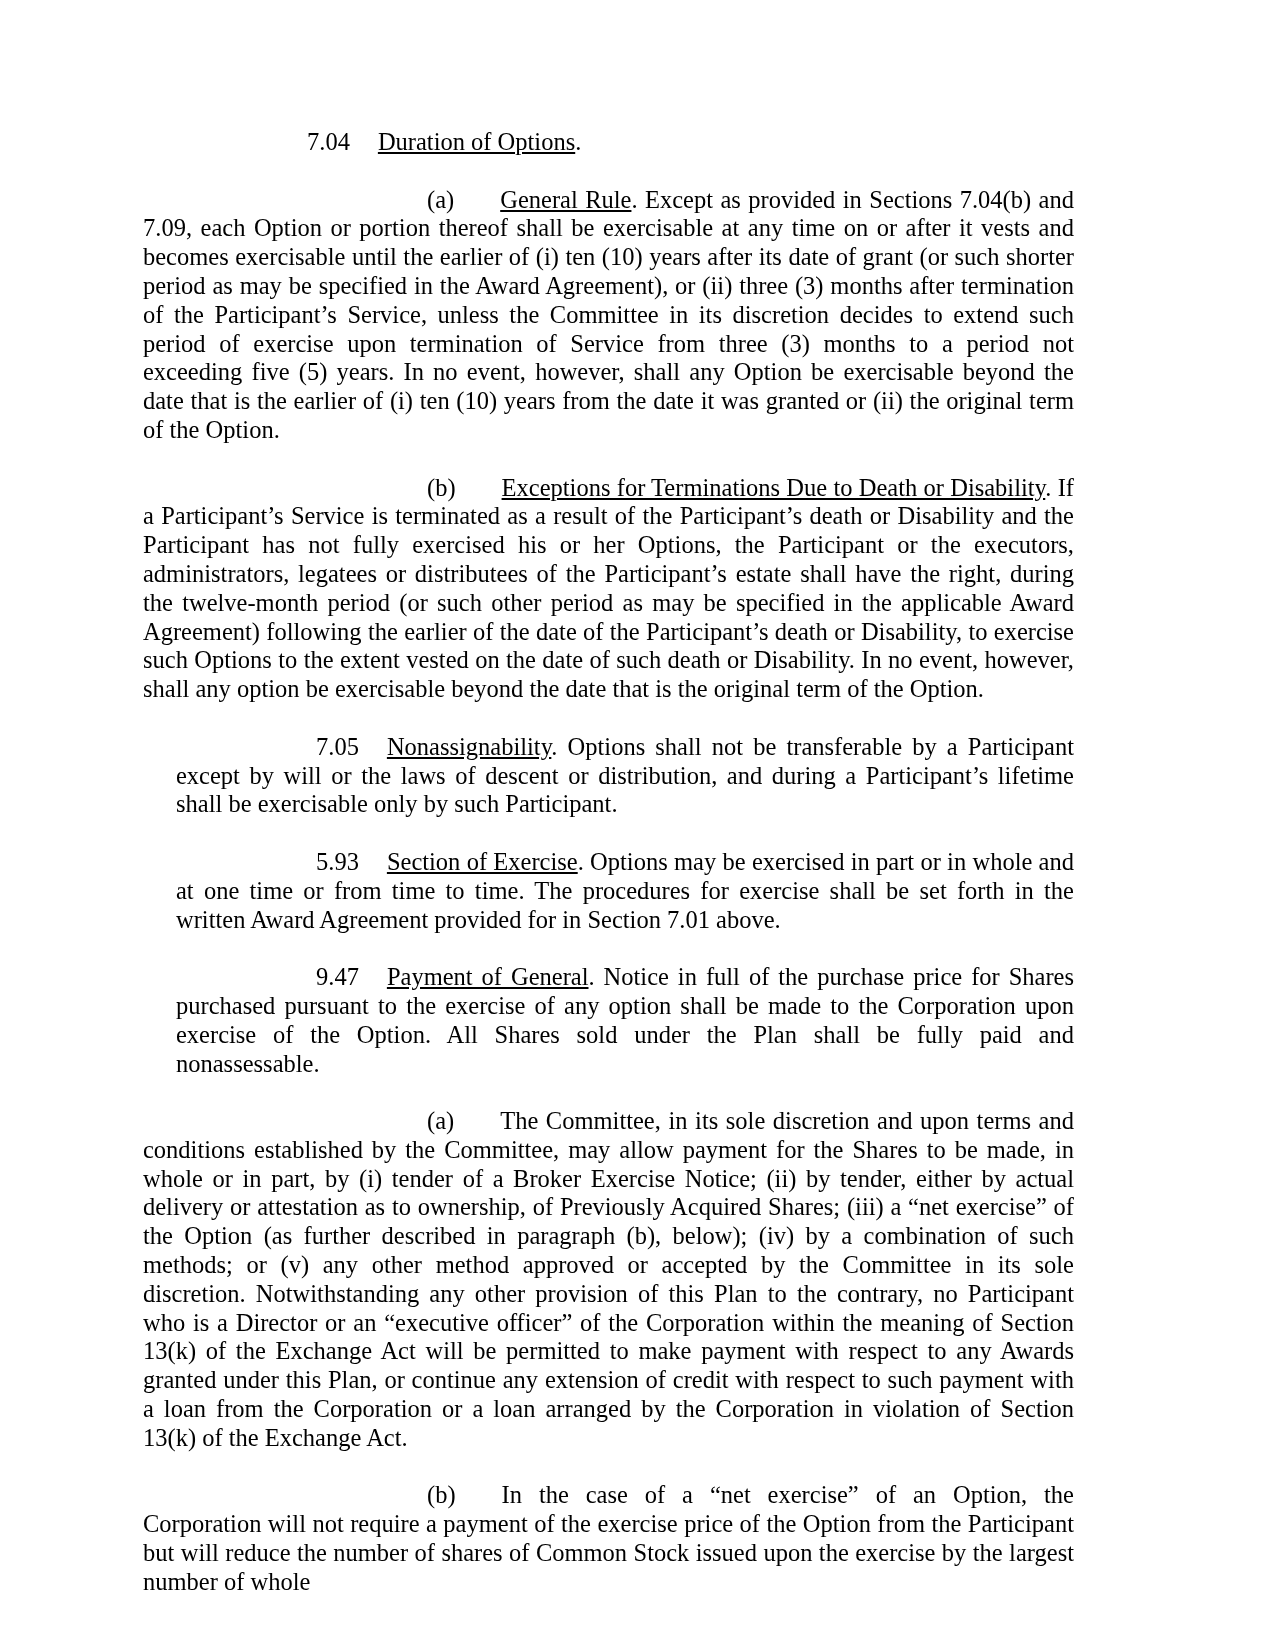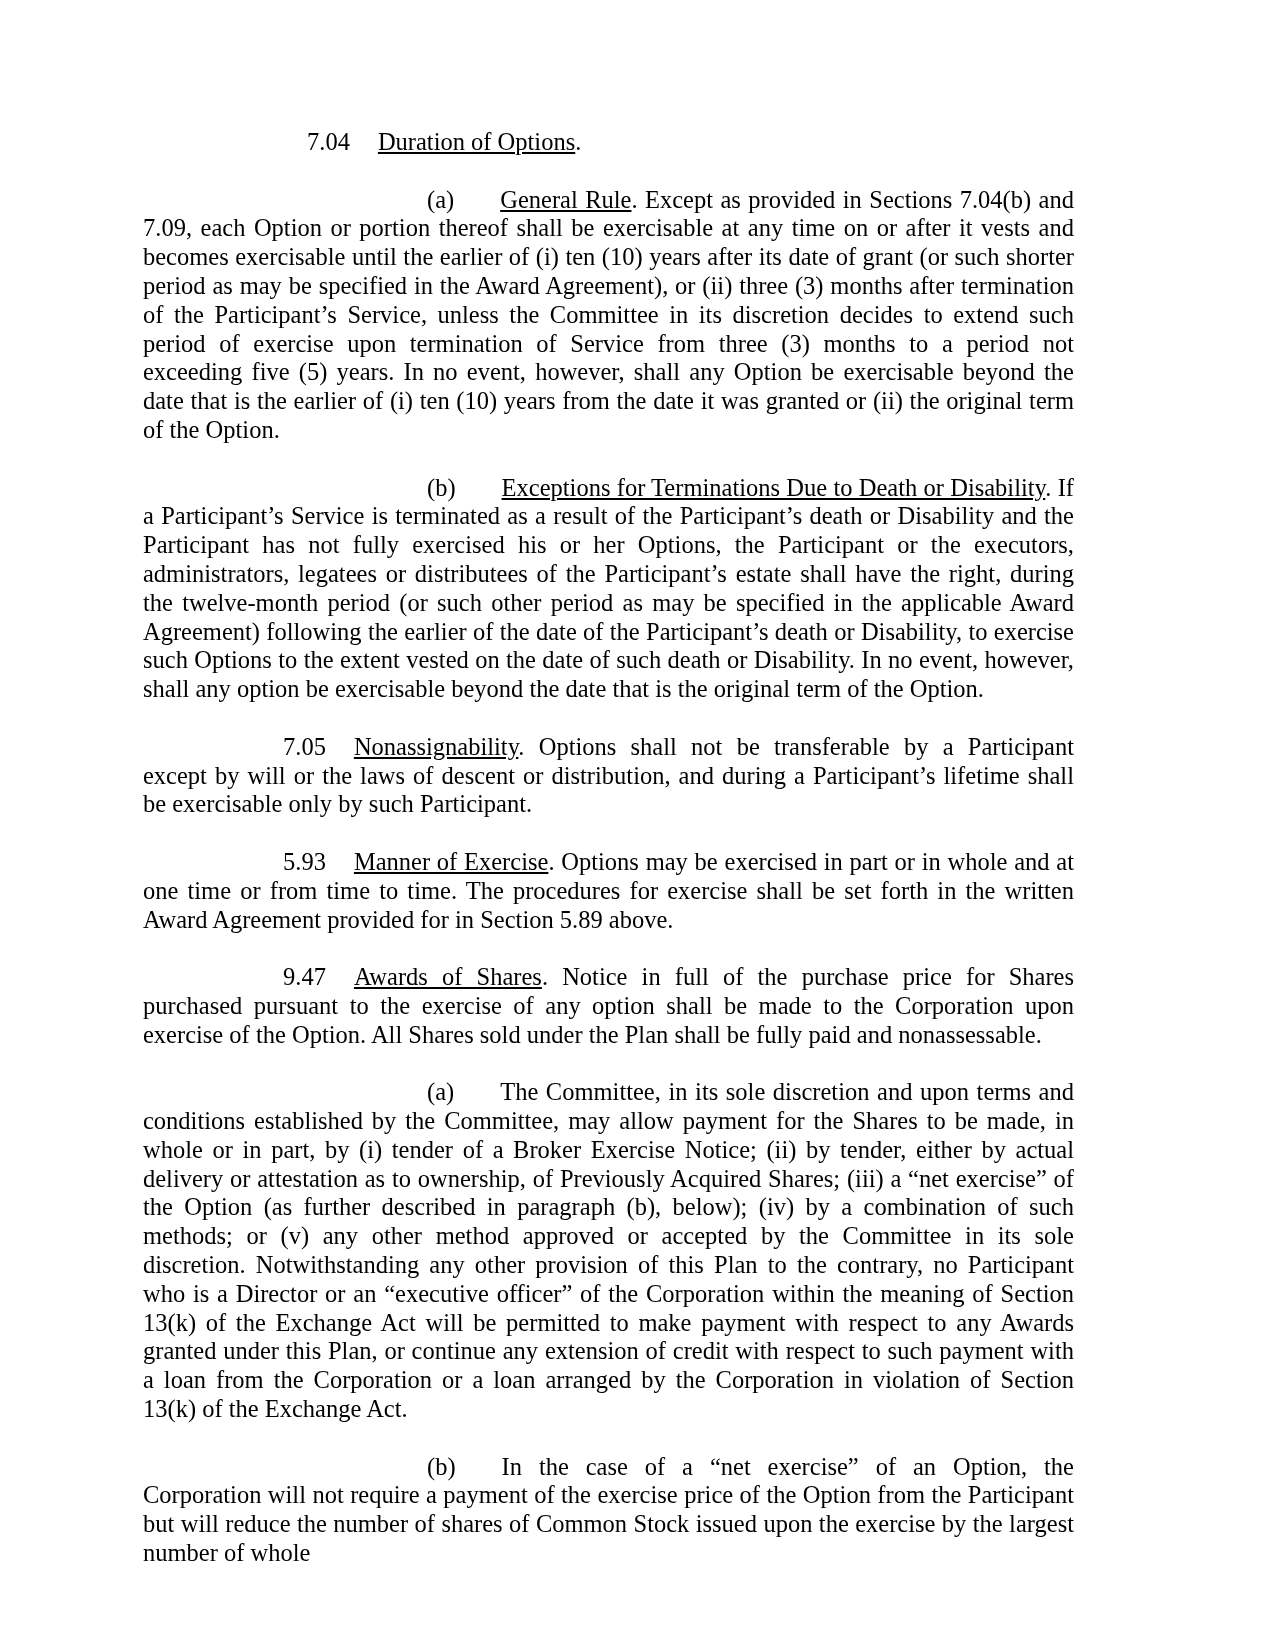--- a/index.html
+++ b/index.html
@@ -36,21 +36,21 @@
   }
   p {
     margin: 0 0 0 0;
     text-align: justify;
   }
   
   .blk { margin-bottom: 28.8px; }
   .blk:last-child { margin-bottom: 16px; }
 
   
-  .ind-sec  { text-indent: 70px; }   
+  .ind-sec  { text-indent: 70px; margin-left: 33px; }   
   .ind-sub  { text-indent: 142px; }  
   .ind-head { text-indent: 82px; }   
 
   .num {
     display: inline-block;
   }
   
   .gap-sec  { display: inline-block; width: 28px; }
   .gap-sub  { display: inline-block; width: 46px; }
 
@@ -66,22 +66,22 @@
   <div class="content">
 
     <p class="blk ind-head"><span class="num">7.04</span><span class="gap-sec"></span><u class="title">Duration of Options</u><span>.</span></p>
 
     <p class="blk ind-sub"><span class="num">(a)</span><span class="gap-sub"></span><u class="title">General Rule</u><span>. Except as provided in Sections 7.04(b) and 7.09, each Option or portion thereof shall be exercisable at any time on or after it vests and becomes exercisable until the earlier of (i) ten (10) years after its date of grant (or such shorter period as may be specified in the Award Agreement), or (ii) three (3) months after termination of the Participant’s Service, unless the Committee in its discretion decides to extend such period of exercise upon termination of Service from three (3) months to a period not exceeding five (5) years.  In no event, however, shall any Option be exercisable beyond the date that is the earlier of (i) ten (10) years from the date it was granted or (ii) the original term of the Option.</span></p>
 
     <p class="blk ind-sub"><span class="num">(b)</span><span class="gap-sub"></span><u class="title">Exceptions for Terminations Due to Death or Disability</u><span>.  If a Participant’s Service is terminated as a result of the Participant’s death or Disability and the Participant has not fully exercised his or her Options, the Participant or the executors, administrators, legatees or distributees of the Participant’s estate shall have the right, during the twelve-month period (or such other period as may be specified in the applicable Award Agreement) following the earlier of the date of the Participant’s death or Disability, to exercise such Options to the extent vested on the date of such death or Disability.  In no event, however, shall any option be exercisable beyond the date that is the original term of the Option.</span></p>
 
     <p class="blk ind-sec"><span class="num">7.05</span><span class="gap-sec"></span><u class="title">Nonassignability</u><span>. Options shall not be transferable by a Participant except by will or the laws of descent or distribution, and during a Participant’s lifetime shall be exercisable only by such Participant.</span></p>
 
-    <p class="blk ind-sec"><span class="num">5.93</span><span class="gap-sec"></span><u class="title">Manner of Exercise</u><span>.  Options may be exercised in part or in whole and at one time or from time to time.  The procedures for exercise shall be set forth in the written Award Agreement provided for in Section 5.89 above.</span></p>
+    <p class="blk ind-sec"><span class="num">5.93</span><span class="gap-sec"></span><u class="title">Section of Exercise</u><span>.  Options may be exercised in part or in whole and at one time or from time to time.  The procedures for exercise shall be set forth in the written Award Agreement provided for in Section 7.01 above.</span></p>
 
-    <p class="blk ind-sec"><span class="num">9.47</span><span class="gap-sec"></span><u class="title">Awards of Shares</u><span>.  Notice in full of the purchase price for Shares purchased pursuant to the exercise of any option shall be made to the Corporation upon exercise of the Option.  All Shares sold under the Plan shall be fully paid and nonassessable.</span></p>
+    <p class="blk ind-sec"><span class="num">9.47</span><span class="gap-sec"></span><u class="title">Payment of General</u><span>.  Notice in full of the purchase price for Shares purchased pursuant to the exercise of any option shall be made to the Corporation upon exercise of the Option.  All Shares sold under the Plan shall be fully paid and nonassessable.</span></p>
 
     <p class="blk ind-sub"><span class="num">(a)</span><span class="gap-sub"></span><span>The Committee, in its sole discretion and upon terms and conditions established by the Committee, may allow payment for the Shares to be made, in whole or in part, by (i) tender of a Broker Exercise Notice; (ii) by tender, either by actual delivery or attestation as to ownership, of Previously Acquired Shares; (iii) a “net exercise” of the Option (as further described in paragraph (b), below); (iv) by a combination of such methods; or (v) any other method approved or accepted by the Committee in its sole discretion. Notwithstanding any other provision of this Plan to the contrary, no Participant who is a Director or an “executive officer” of the Corporation within the meaning of Section 13(k) of the Exchange Act will be permitted to make payment with respect to any Awards granted under this Plan, or continue any extension of credit with respect to such payment with a loan from the Corporation or a loan arranged by the Corporation in violation of Section 13(k) of the Exchange Act.</span></p>
 
     <p class="blk ind-sub"><span class="num">(b)</span><span class="gap-sub"></span><span>In the case of a “net exercise” of an Option, the Corporation will not require a payment of the exercise price of the Option from the Participant but will reduce the number of shares of Common Stock issued upon the exercise by the largest number of whole</span></p>
 
   </div>
 </div>
 
 </body></html>

